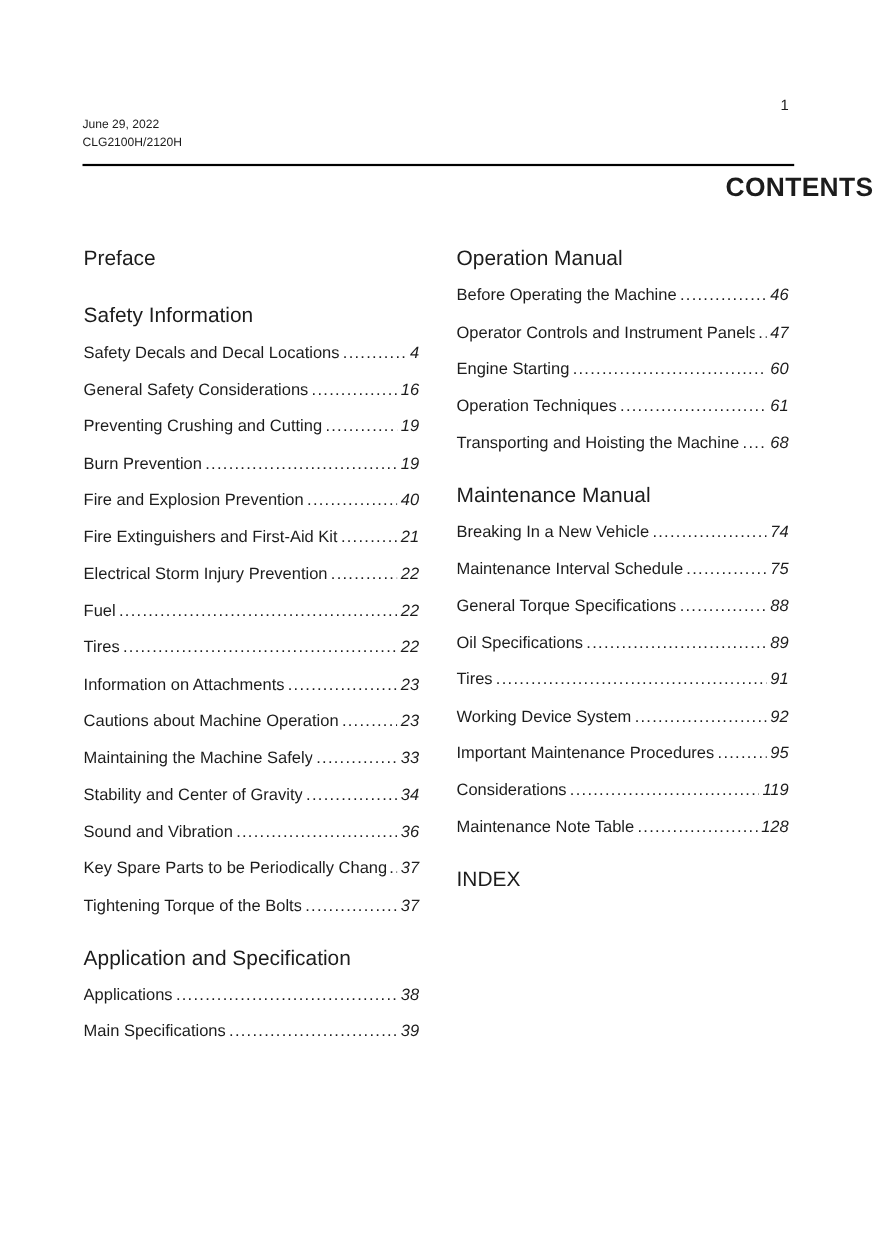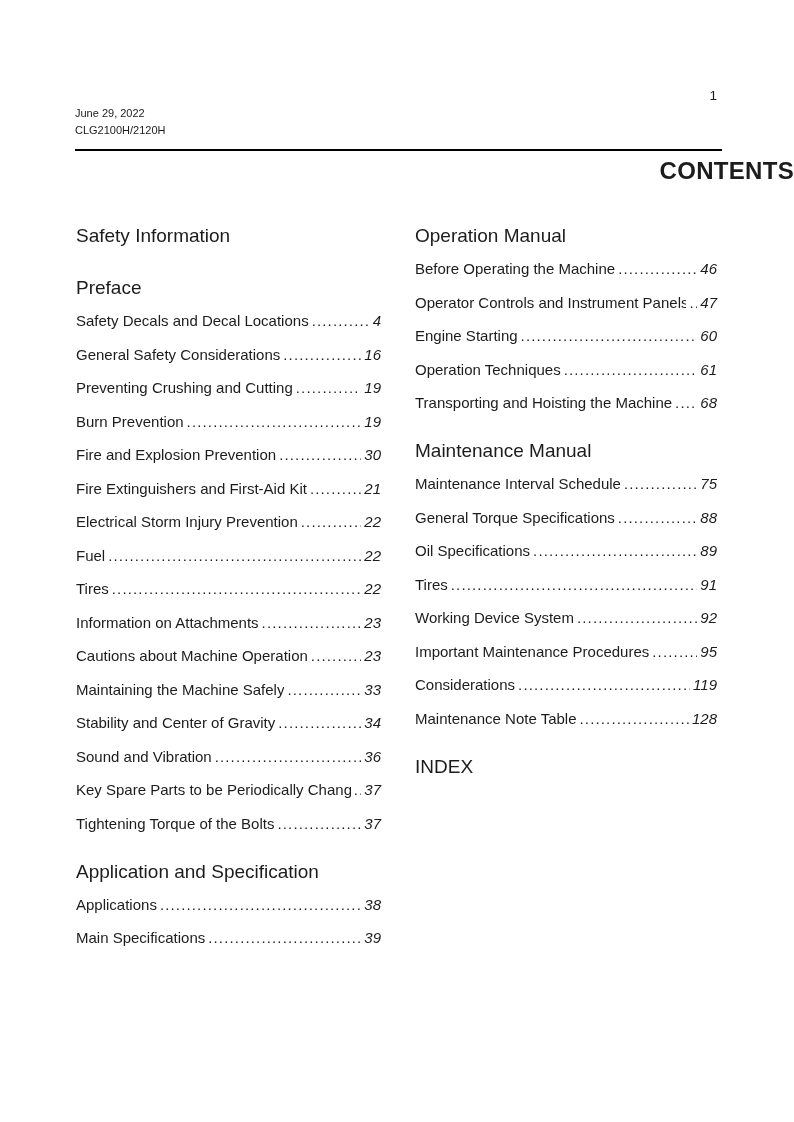--- a/index.html
+++ b/index.html
@@ -109,22 +109,22 @@
     <div>June 29, 2022</div>
     <div>CLG2100H/2120H</div>
   </div>
 
   <div class="rule"></div>
 
   <div class="doc-title">CONTENTS</div>
 
   <div class="columns">
     <div class="toc-col left" id="col-left">
+        <h2 class="toc-heading">Preface</h2>
         <h2 class="toc-heading">Safety Information</h2>
-        <h2 class="toc-heading">Preface</h2>
         <div class="toc-entry">
           <span class="label">Safety Decals and Decal Locations</span>
           <span class="leader"></span>
           <span class="pagenum">4</span>
         </div>
         <div class="toc-entry">
           <span class="label">General Safety Considerations</span>
           <span class="leader"></span>
           <span class="pagenum">16</span>
         </div>
@@ -134,21 +134,21 @@
           <span class="pagenum">19</span>
         </div>
         <div class="toc-entry">
           <span class="label">Burn Prevention</span>
           <span class="leader"></span>
           <span class="pagenum">19</span>
         </div>
         <div class="toc-entry">
           <span class="label">Fire and Explosion Prevention</span>
           <span class="leader"></span>
-          <span class="pagenum">30</span>
+          <span class="pagenum">40</span>
         </div>
         <div class="toc-entry">
           <span class="label">Fire Extinguishers and First-Aid Kit</span>
           <span class="leader"></span>
           <span class="pagenum">21</span>
         </div>
         <div class="toc-entry">
           <span class="label">Electrical Storm Injury Prevention</span>
           <span class="leader"></span>
           <span class="pagenum">22</span>
@@ -232,20 +232,25 @@
           <span class="leader"></span>
           <span class="pagenum">61</span>
         </div>
         <div class="toc-entry">
           <span class="label">Transporting and Hoisting the Machine</span>
           <span class="leader"></span>
           <span class="pagenum">68</span>
         </div>
         <h2 class="toc-heading">Maintenance Manual</h2>
         <div class="toc-entry">
+          <span class="label">Breaking In a New Vehicle</span>
+          <span class="leader"></span>
+          <span class="pagenum">74</span>
+        </div>
+        <div class="toc-entry">
           <span class="label">Maintenance Interval Schedule</span>
           <span class="leader"></span>
           <span class="pagenum">75</span>
         </div>
         <div class="toc-entry">
           <span class="label">General Torque Specifications</span>
           <span class="leader"></span>
           <span class="pagenum">88</span>
         </div>
         <div class="toc-entry">

